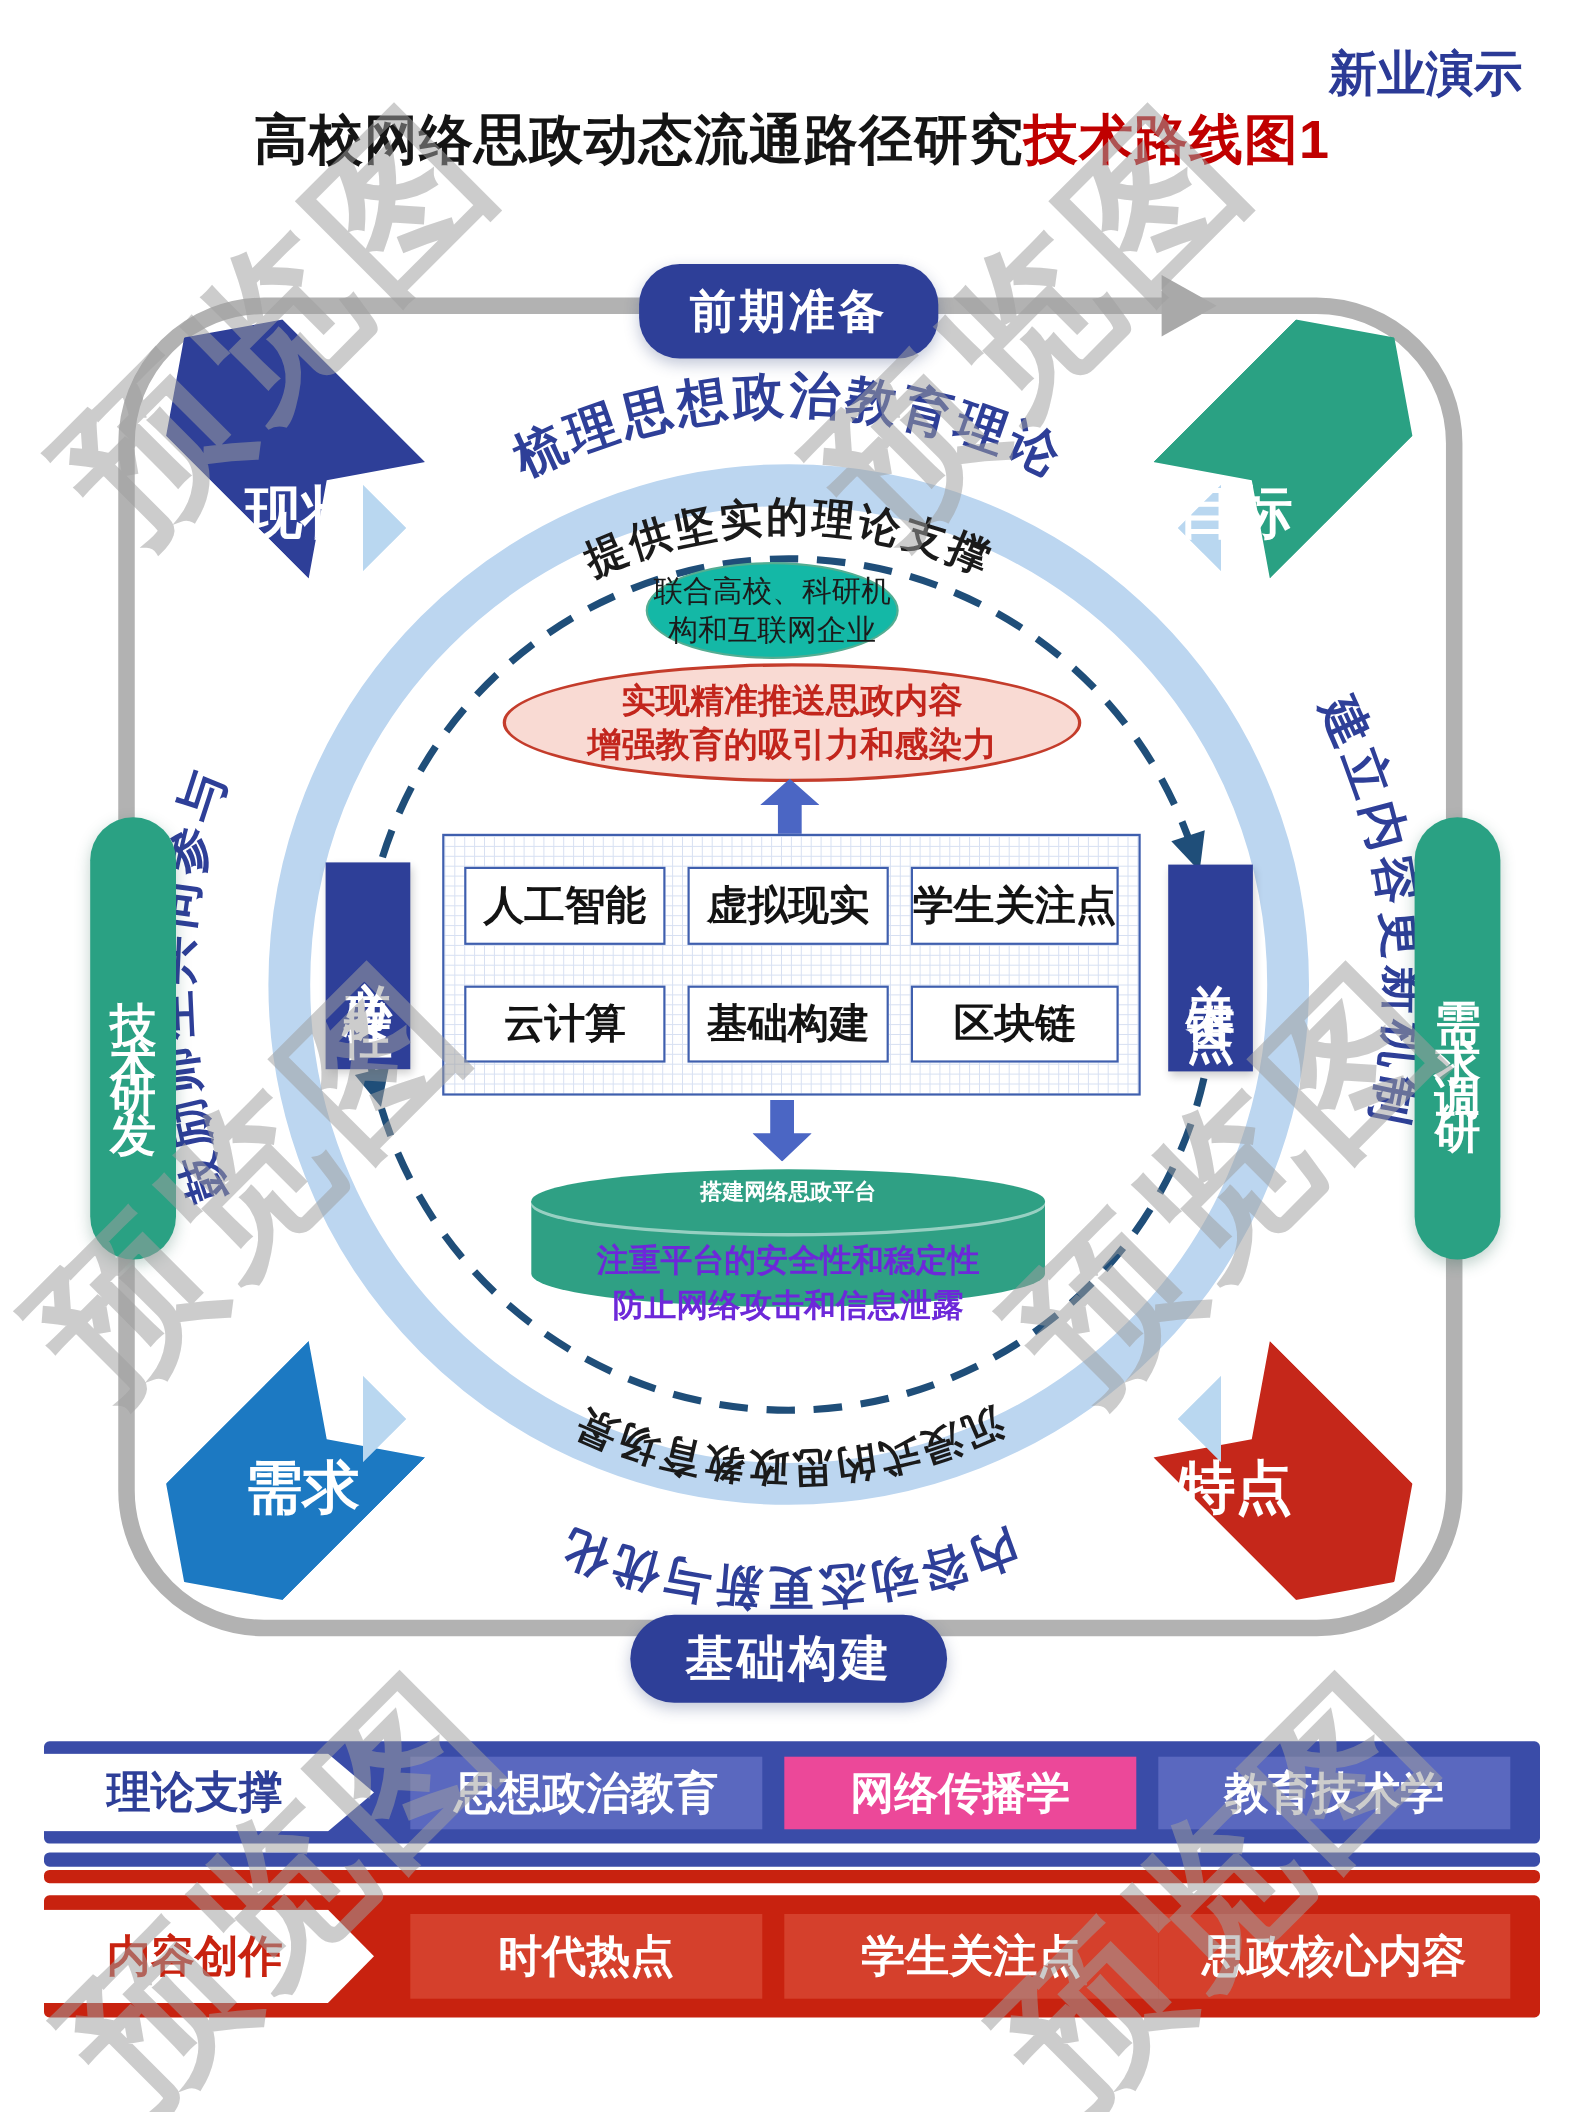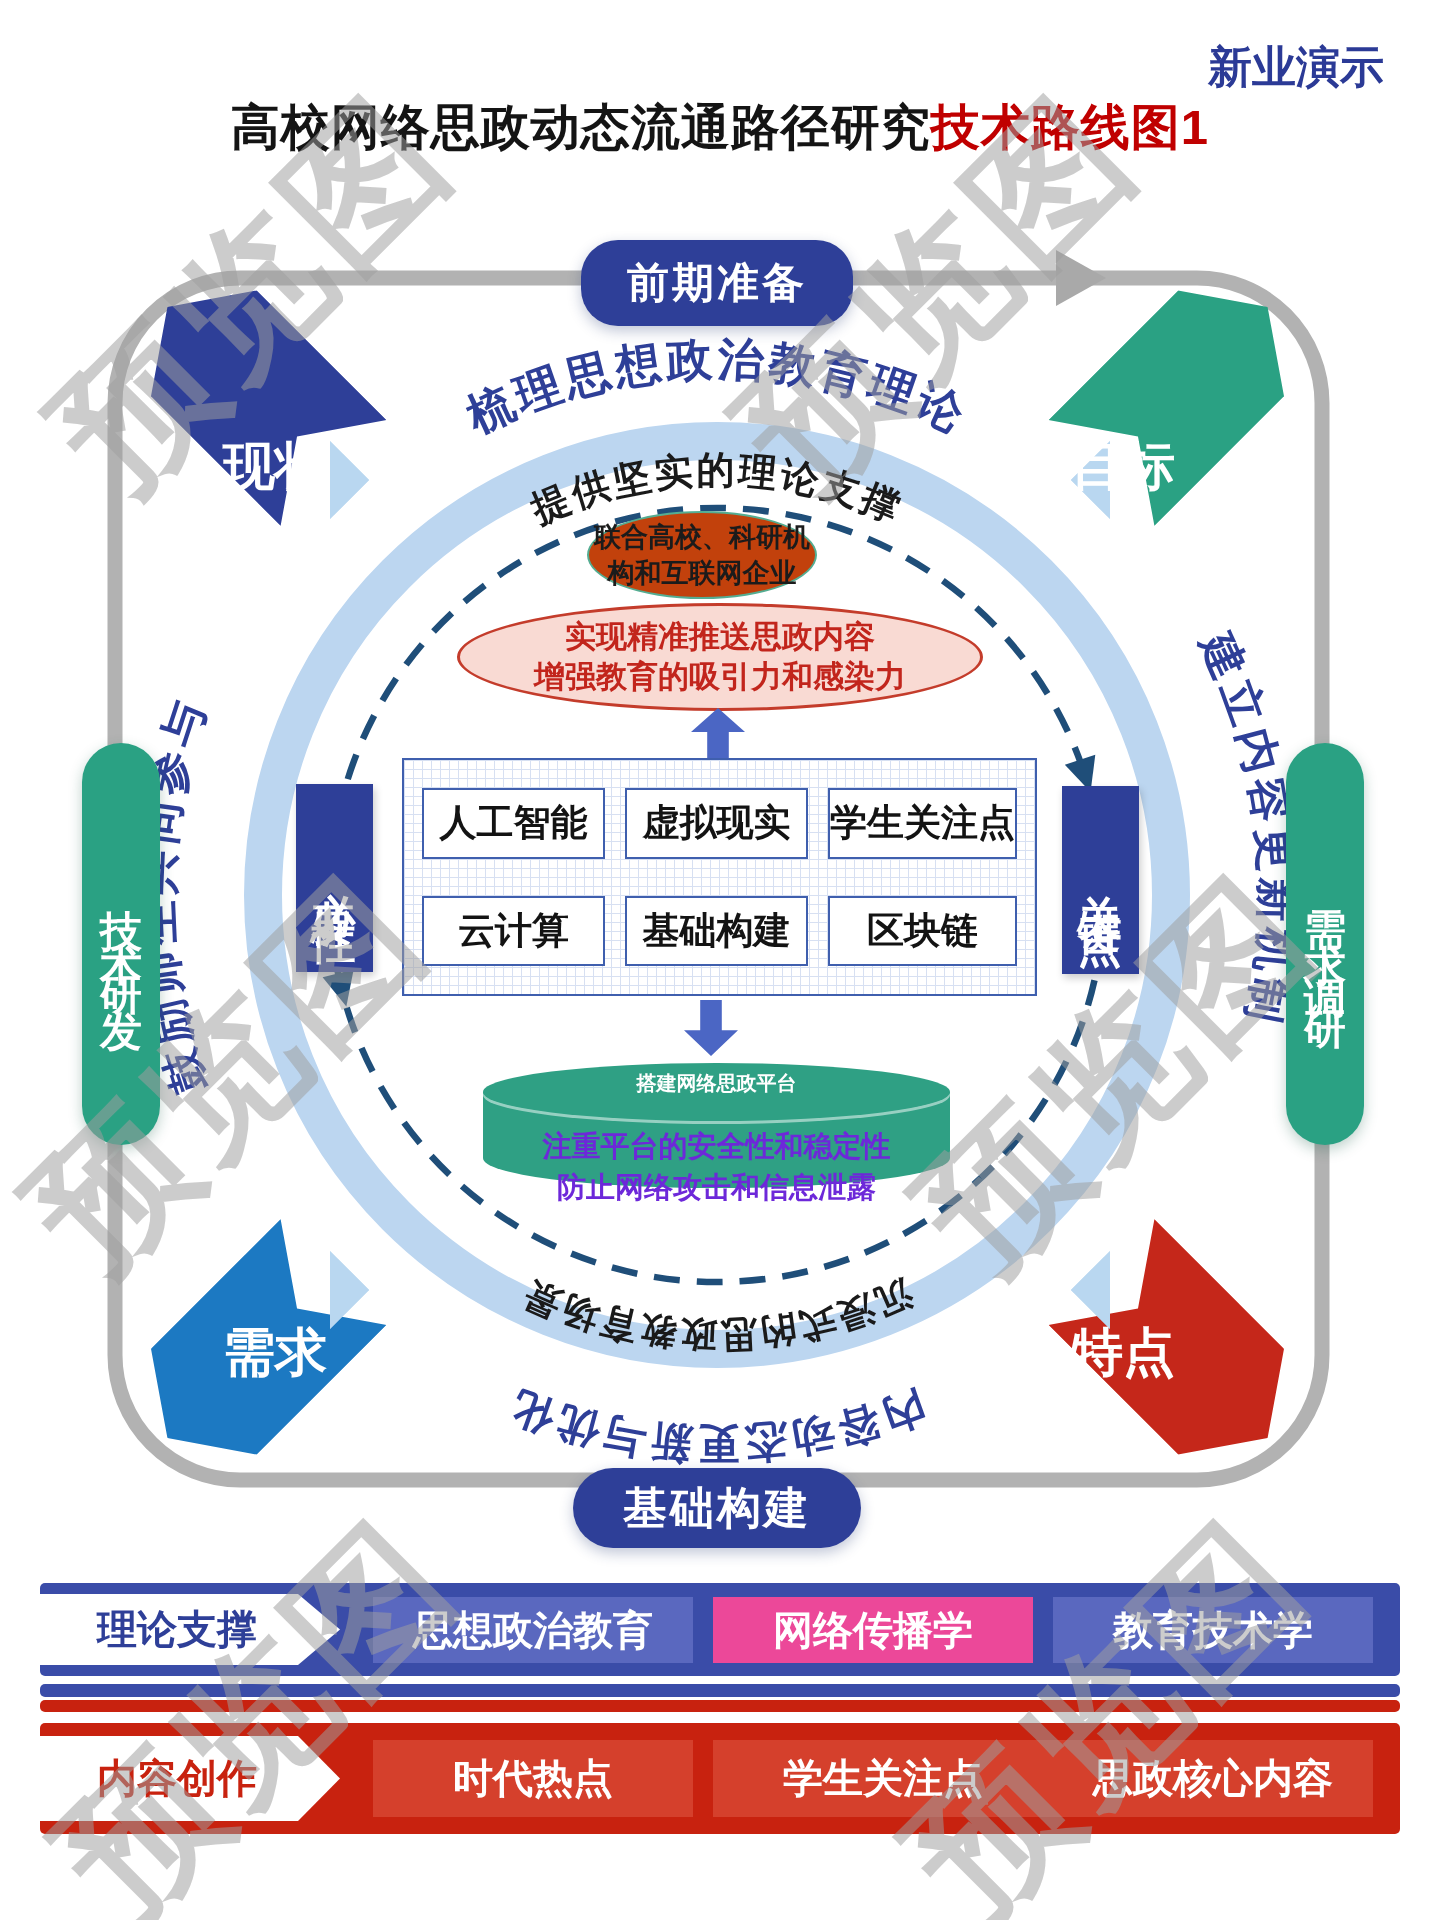--- a/index.html
+++ b/index.html
@@ -21,22 +21,22 @@
   .pill-left{left:82px;top:743px;width:78px;height:402px;}
   .pill-right{left:1286px;top:743px;width:78px;height:402px;}
   
   .arr{width:235px;height:150px;}
   .arr-left{clip-path:polygon(100% 0,22% 0,0 50%,22% 100%,100% 100%,78% 50%);}
   .arr-right{clip-path:polygon(0 0,78% 0,100% 50%,78% 100%,0 100%,22% 50%);}
   .fold{width:56px;height:56px;background:#b9d7f0;}
   .corner-label{width:140px;text-align:left;font-size:52px;font-weight:bold;color:#fff;white-space:nowrap;}
   
   .ellipse{border-radius:50%;display:flex;align-items:center;justify-content:center;text-align:center;white-space:pre-line;box-sizing:border-box;}
-  .ellipse-green{left:587px;top:511px;width:230px;height:88px;background:#c2410c;border:2px solid #54ad92;
-                 font-size:27px;font-weight:700;color:#1b1b1b;line-height:1.35;}
+  .ellipse-green{left:587px;top:511px;width:230px;height:88px;background:#14b8a6;border:2px solid #54ad92;
+                 font-size:27px;font-weight:400;color:#1b1b1b;line-height:1.35;}
   .ellipse-red{left:457px;top:603px;width:526px;height:108px;background:#f9dad3;border:3px solid #c43c2b;
                font-size:31px;font-weight:bold;color:#c2251c;line-height:1.3;}
   .block-arrow{background:#4b66c4;}
   .block-up{left:691px;top:708px;width:54px;height:52px;clip-path:polygon(50% 0,100% 46%,70% 46%,70% 100%,30% 100%,30% 46%,0 46%);}
   .block-down{left:684px;top:1000px;width:54px;height:56px;clip-path:polygon(50% 100%,0 54%,30% 54%,30% 0,70% 0,70% 54%,100% 54%);}
   .techgrid{left:402px;top:758px;width:635px;height:238px;box-sizing:border-box;
             display:grid;grid-template-columns:repeat(3,1fr);gap:37px 20px;padding:28px 18px;
             border:2px solid #3f5fae;background-color:#fff;
             background-image:linear-gradient(#d7e0f2 1px,transparent 1px),linear-gradient(90deg,#d7e0f2 1px,transparent 1px);
             background-size:9px 9px;}

